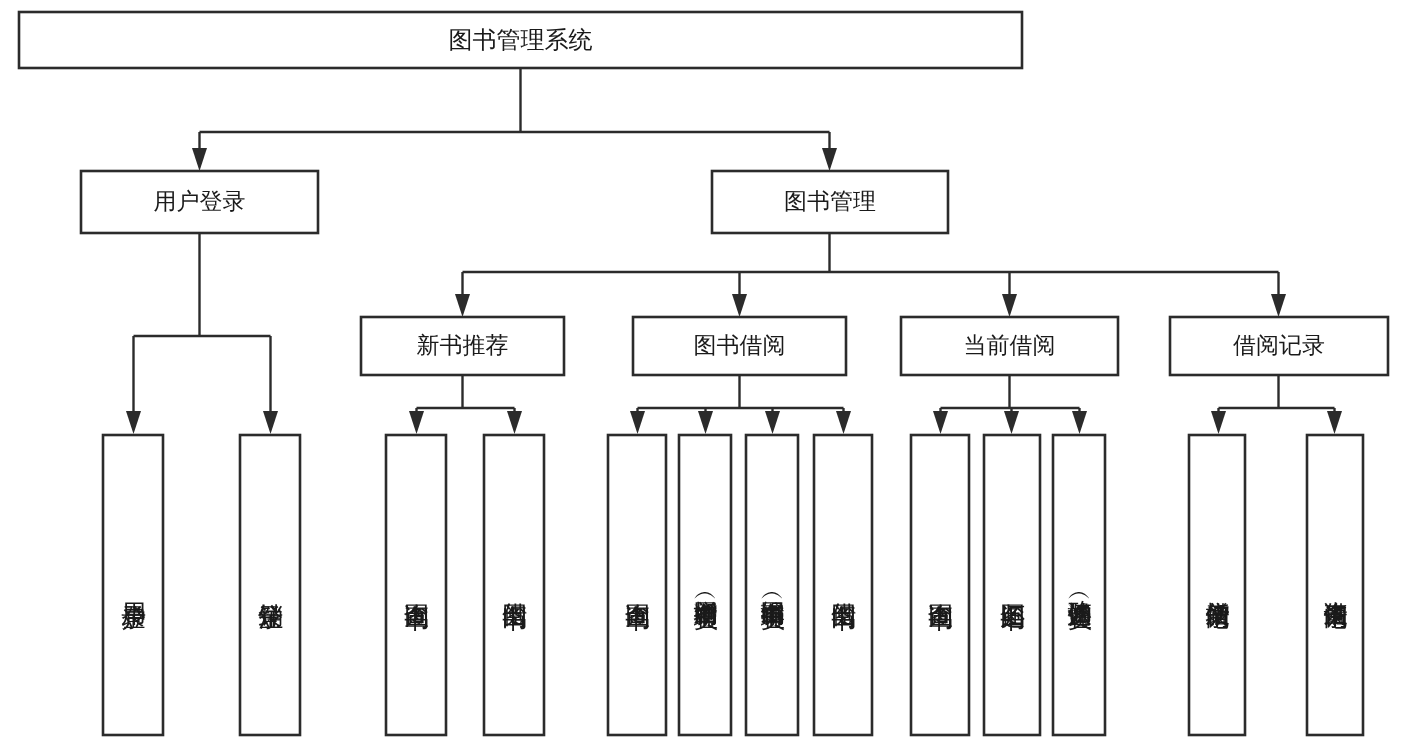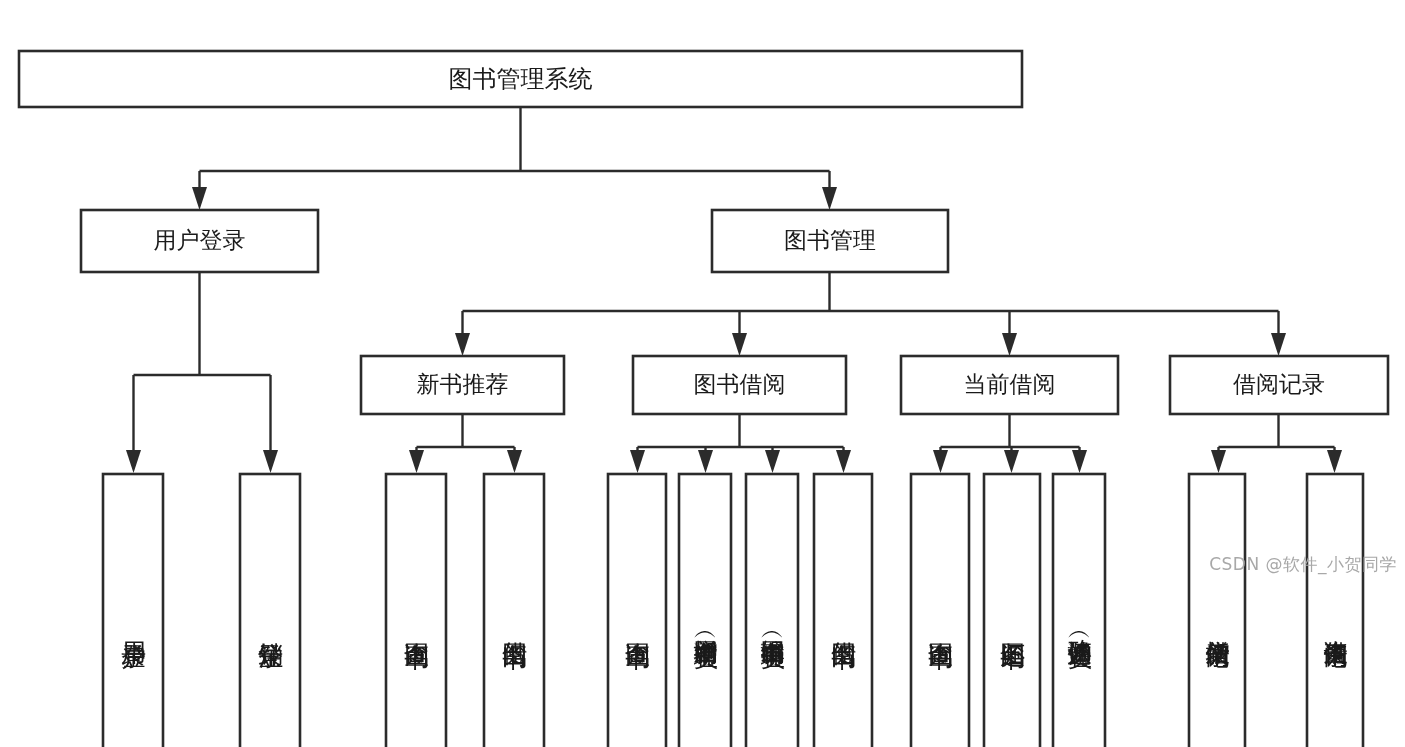--- a/index.html
+++ b/index.html
@@ -11,21 +11,20 @@
     width: 1405px;
     height: 747px;
     font-family: "DejaVu Sans", "Liberation Sans", sans-serif;
     overflow: hidden;
   }
   #diagram-root {
     position: relative;
     width: 1405px;
     height: 541px;
     background: #ffffff;
-    margin-top: 39px;
   }
   svg.flow {
     position: absolute;
     top: 0;
     left: 0;
     width: 1405px;
     height: 747px;
   }
   .box-rect {
     fill: #ffffff;
@@ -203,14 +202,13 @@
   <div class="vlabel" style="left:608px; top:435px; width:58px; height:300px;">查询图书</div>
   <div class="vlabel" style="left:679px; top:435px; width:52px; height:300px; font-size:24px;">新增图书（管理员）</div>
   <div class="vlabel" style="left:746px; top:435px; width:52px; height:300px; font-size:24px;">编辑图书（管理员）</div>
   <div class="vlabel" style="left:814px; top:435px; width:58px; height:300px;">借阅图书</div>
   <div class="vlabel" style="left:911px; top:435px; width:58px; height:300px;">查询图书</div>
   <div class="vlabel" style="left:984px; top:435px; width:56px; height:300px;">归还图书</div>
   <div class="vlabel" style="left:1053px; top:435px; width:52px; height:300px; font-size:24px;">确认归还（管理员）</div>
   <div class="vlabel" style="left:1189px; top:435px; width:56px; height:300px; font-size:24px;">新增借阅记录</div>
   <div class="vlabel" style="left:1307px; top:435px; width:56px; height:300px; font-size:24px;">查询借阅记录</div>
 
-  <div class="watermark">CSDN @软件_小贺同学</div>
 </div>
 
 </body></html>

